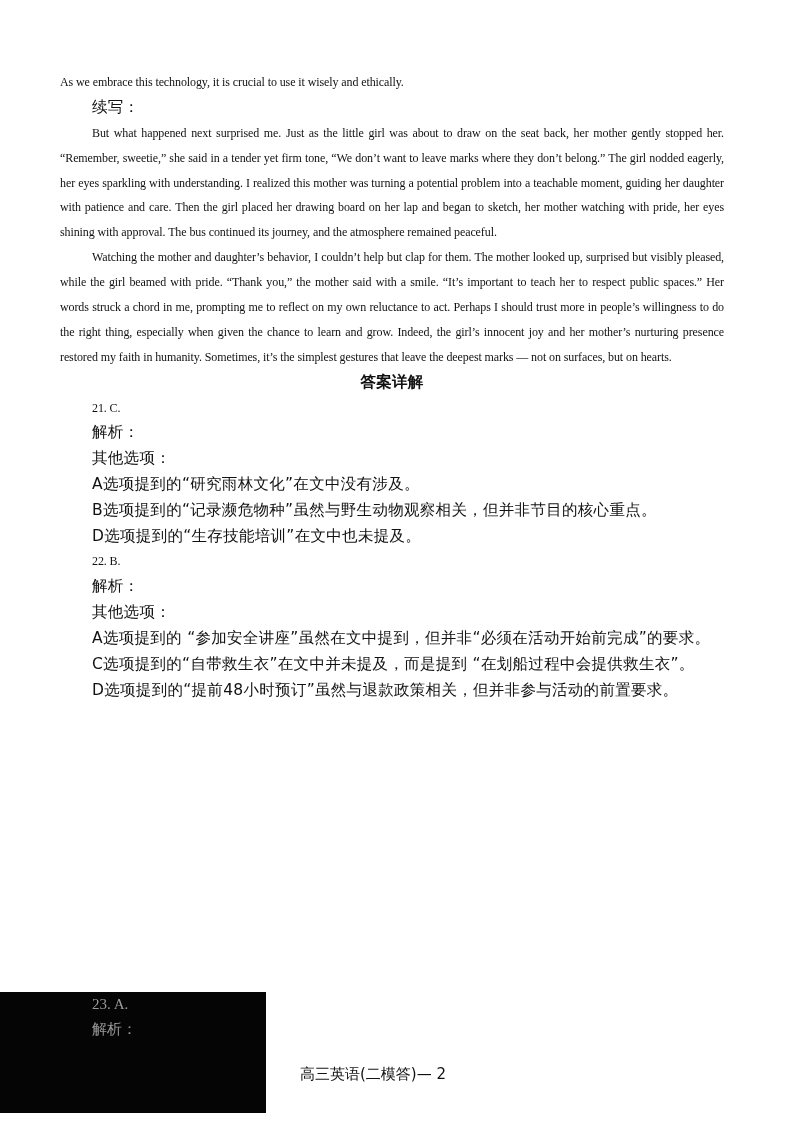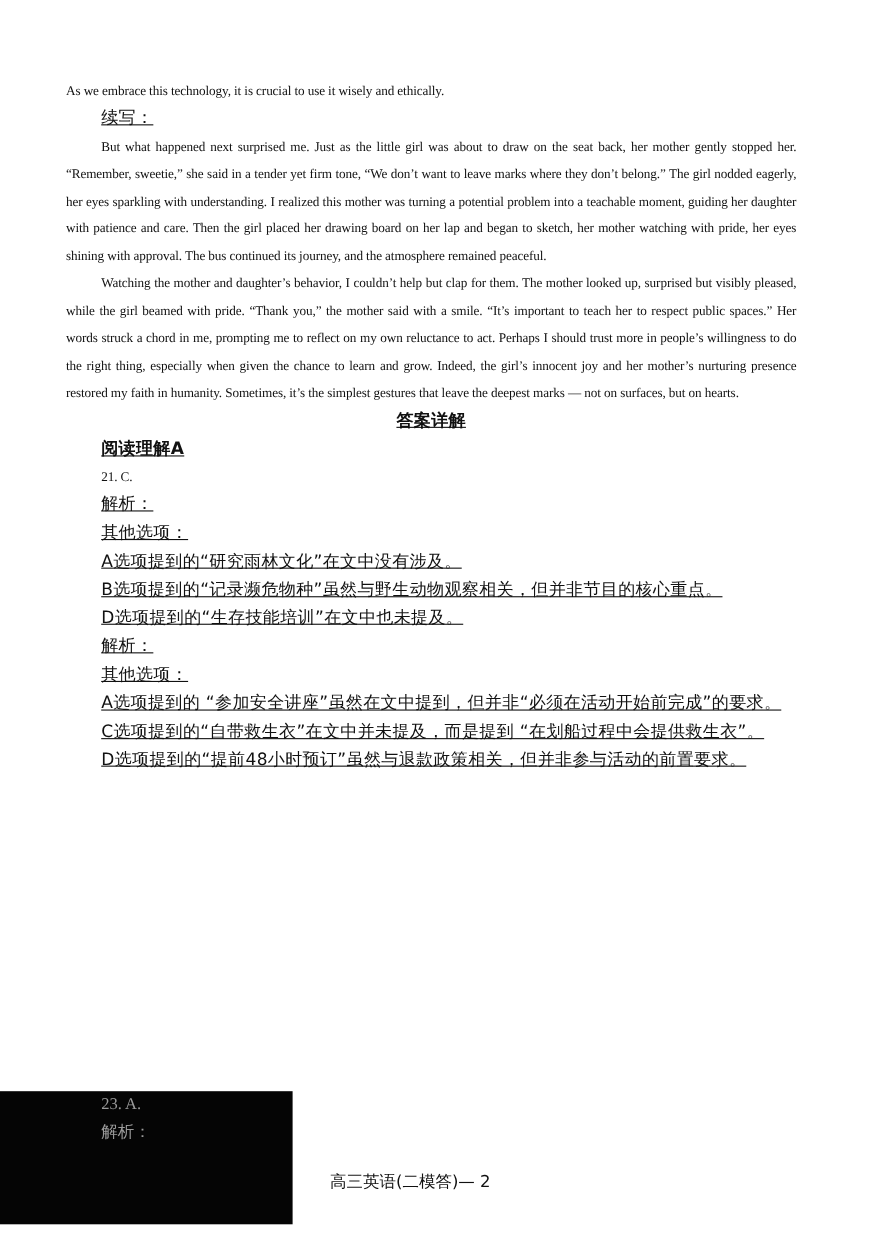--- a/index.html
+++ b/index.html
@@ -1,48 +1,48 @@
 <!DOCTYPE html>
 <html><head>
 <meta charset="utf-8">
 <style>
   html, body { margin:0; padding:0; background:#ffffff; }
   body { width:800px; height:1131px; position:relative; overflow:hidden; font-family:"DejaVu Serif","Liberation Serif",serif; color:#111; }
   .page { position:absolute; left:60px; top:70px; width:664px; }
   .line { font-size:15.2px; line-height:24.8px; text-align:justify; }
   .en { font-family:"Liberation Serif","DejaVu Serif",serif; font-size:12px; line-height:24.9px; letter-spacing:-0.1px; }
-  .zh { font-family:"DejaVu Sans","Liberation Sans",sans-serif; font-size:15.5px; line-height:25.8px; letter-spacing:0.3px;text-decoration:underline; }
+  .zh { font-family:"DejaVu Sans","Liberation Sans",sans-serif; font-size:15.5px; line-height:25.8px; letter-spacing:0.3px; }
   .ind { text-indent:32px; }
   .lbl { padding-left:32px; }
   .center { text-align:center; font-weight:bold; }
   .bold { font-weight:bold; }
   p { margin:0; }
   .black-box { position:absolute; left:0; top:992px; width:266px; height:121px; background:#050505; }
   .black-box .t { position:absolute; left:92px; color:#9a9a9a; font-family:"Liberation Serif",serif; font-size:15px; }
   .footer { position:absolute; left:300px; top:1065px; font-family:"DejaVu Sans",sans-serif; font-size:15px; color:#111; }
 </style>
 </head>
 <body>
 
 <div class="page">
   <p class="line en">As we embrace this technology, it is crucial to use it wisely and ethically.</p>
   <p class="line zh lbl">续写：</p>
   <p class="line en ind">But what happened next surprised me. Just as the little girl was about to draw on the seat back, her mother gently stopped her. “Remember, sweetie,” she said in a tender yet firm tone, “We don’t want to leave marks where they don’t belong.” The girl nodded eagerly, her eyes sparkling with understanding. I realized this mother was turning a potential problem into a teachable moment, guiding her daughter with patience and care. Then the girl placed her drawing board on her lap and began to sketch, her mother watching with pride, her eyes shining with approval. The bus continued its journey, and the atmosphere remained peaceful.</p>
   <p class="line en ind">Watching the mother and daughter’s behavior, I couldn’t help but clap for them. The mother looked up, surprised but visibly pleased, while the girl beamed with pride. “Thank you,” the mother said with a smile. “It’s important to teach her to respect public spaces.” Her words struck a chord in me, prompting me to reflect on my own reluctance to act. Perhaps I should trust more in people’s willingness to do the right thing, especially when given the chance to learn and grow. Indeed, the girl’s innocent joy and her mother’s nurturing presence restored my faith in humanity. Sometimes, it’s the simplest gestures that leave the deepest marks — not on surfaces, but on hearts.</p>
 
   <p class="line zh center">答案详解</p>
-  <p class="line zh lbl bold">阅读理解A</p>
 
   <p class="line en lbl">21. C.</p>
   <p class="line zh lbl">解析：</p>
   <p class="line zh lbl">其他选项：</p>
   <p class="line zh lbl">A选项提到的“研究雨林文化”在文中没有涉及。</p>
   <p class="line zh lbl">B选项提到的“记录濒危物种”虽然与野生动物观察相关，但并非节目的核心重点。</p>
   <p class="line zh lbl">D选项提到的“生存技能培训”在文中也未提及。</p>
 
+  <p class="line en lbl">22. B.</p>
   <p class="line zh lbl">解析：</p>
   <p class="line zh lbl">其他选项：</p>
   <p class="line zh ind">A选项提到的 “参加安全讲座”虽然在文中提到，但并非“必须在活动开始前完成”的要求。</p>
   <p class="line zh lbl">C选项提到的“自带救生衣”在文中并未提及，而是提到 “在划船过程中会提供救生衣”。</p>
   <p class="line zh lbl">D选项提到的“提前48小时预订”虽然与退款政策相关，但并非参与活动的前置要求。</p>
 </div>
 
 <div class="black-box">
   <span class="t" style="top:4px;">23. A.</span>
   <span class="t" style="top:28px; font-family:'DejaVu Sans',sans-serif;">解析：</span>

